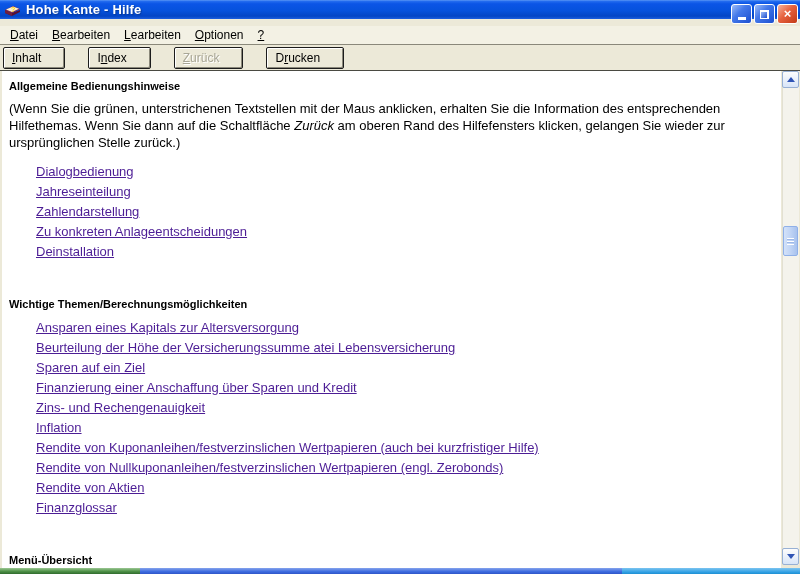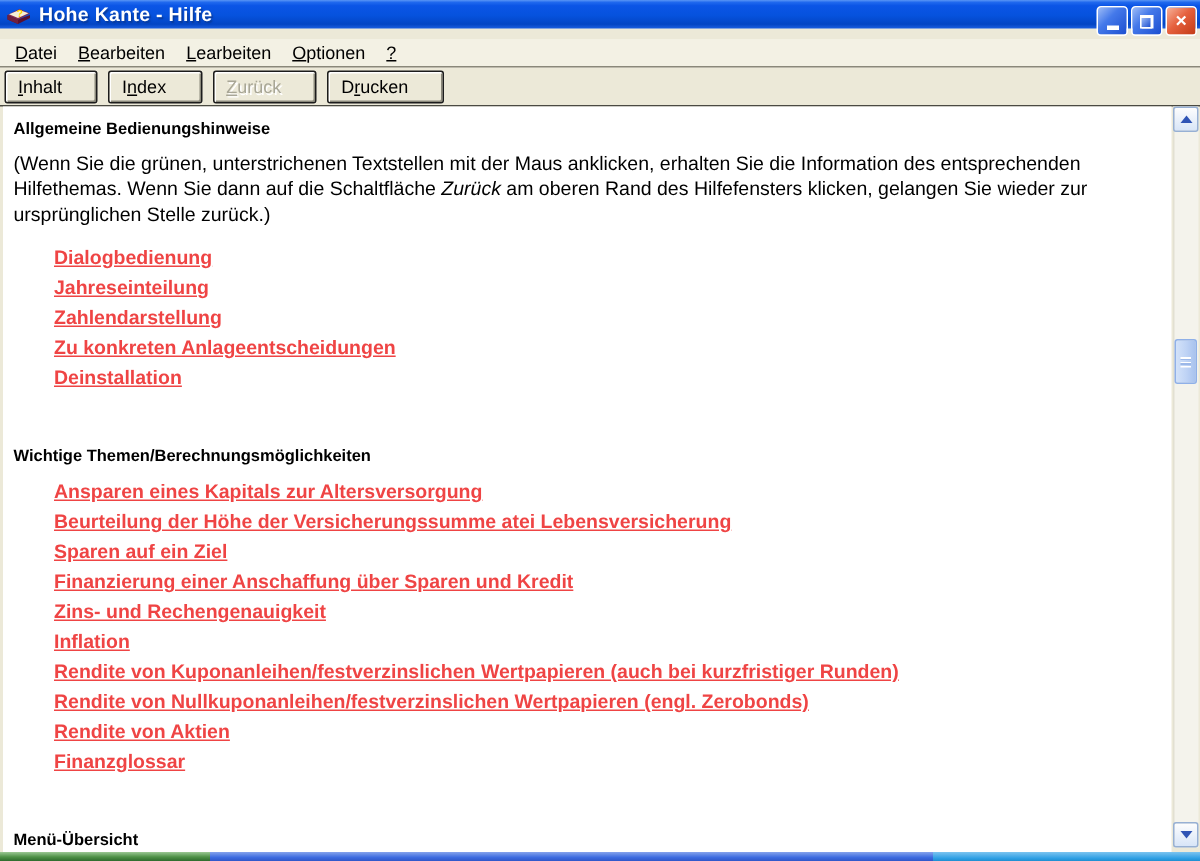--- a/index.html
+++ b/index.html
@@ -38,39 +38,39 @@
   
   .toolbar{
     position:absolute;top:46px;left:0;right:0;height:25px;
     background:#ece9d8;border-bottom:1px solid #4a4a42;
     display:flex;align-items:flex-start;box-sizing:border-box;padding:1px 0 0 3px;
   }
   .tb-btn{
     height:22px;min-width:44px;box-sizing:border-box;padding:2px 23px 3px 8px;
     background:#ece9d8;border:1px solid #1c1c1c;border-radius:2px;
     box-shadow:inset 1px 1px 0 #ffffff, inset -1px -1px 0 #8a887a;
-    font-size:12px;color:#000;margin-right:4px;cursor:default;font-family:"Liberation Sans",sans-serif;
+    font-size:12px;color:#000;margin-right:20px;cursor:default;font-family:"Liberation Sans",sans-serif;
   }
   .tb-btn .ak{text-decoration:underline;}
   .tb-btn.gap{margin-left:3px;}
   .tb-btn.disabled{color:#a8a696;text-shadow:1px 1px 0 #ffffff;}
 
   
   .content{
     position:absolute;top:71px;left:2px;right:19px;bottom:6px;
     background:#ffffff;overflow:hidden;box-sizing:border-box;
     padding:7px 10px 0 5px;color:#000;font-size:13px;
   }
   .sec-heading{font-weight:bold;font-size:11px;margin:0 0 0 2px;line-height:16px;}
   .sec-heading.spaced{margin-top:34px;}
   .intro{margin:6px 0 0 2px;line-height:17px;width:762px;}
   .intro i{font-style:italic;}
   .linklist{margin:11px 0 0 0;padding:0;}
   .linklist.tight{margin-top:6px;}
-  .help-link{display:block;color:#ef4444;text-decoration:underline;line-height:20px;margin-left:29px;cursor:pointer;width:max-content;font-weight:bold;}
+  .help-link{display:block;color:#4c1d95;text-decoration:underline;line-height:20px;margin-left:29px;cursor:pointer;width:max-content;}
 
   
   .scrollbar{
     position:absolute;top:71px;right:1px;width:17px;height:494px;
     background:#f4f3ec;box-shadow:inset 1px 0 0 #e2e0d2;
   }
   .sb-btn{
     position:absolute;left:0;width:17px;height:17px;box-sizing:border-box;
     background:linear-gradient(180deg,#fdfdfd 0%,#d8e5f8 100%);
     border:1px solid #97b0d4;border-radius:2px;
@@ -151,21 +151,21 @@
       </div>
 
       <div class="sec-heading spaced">Wichtige Themen/Berechnungsmöglichkeiten</div>
       <div class="linklist tight">
         <a class="help-link">Ansparen eines Kapitals zur Altersversorgung</a>
         <a class="help-link">Beurteilung der Höhe der Versicherungssumme atei Lebensversicherung</a>
         <a class="help-link">Sparen auf ein Ziel</a>
         <a class="help-link">Finanzierung einer Anschaffung über Sparen und Kredit</a>
         <a class="help-link">Zins- und Rechengenauigkeit</a>
         <a class="help-link">Inflation</a>
-        <a class="help-link">Rendite von Kuponanleihen/festverzinslichen Wertpapieren (auch bei kurzfristiger Runden)</a>
+        <a class="help-link">Rendite von Kuponanleihen/festverzinslichen Wertpapieren (auch bei kurzfristiger Hilfe)</a>
         <a class="help-link">Rendite von Nullkuponanleihen/festverzinslichen Wertpapieren (engl. Zerobonds)</a>
         <a class="help-link">Rendite von Aktien</a>
         <a class="help-link">Finanzglossar</a>
       </div>
 
       <div class="sec-heading spaced">Menü-Übersicht</div>
       <div class="linklist tight">
         <a class="help-link">Datei</a>
       </div>
     </div>

